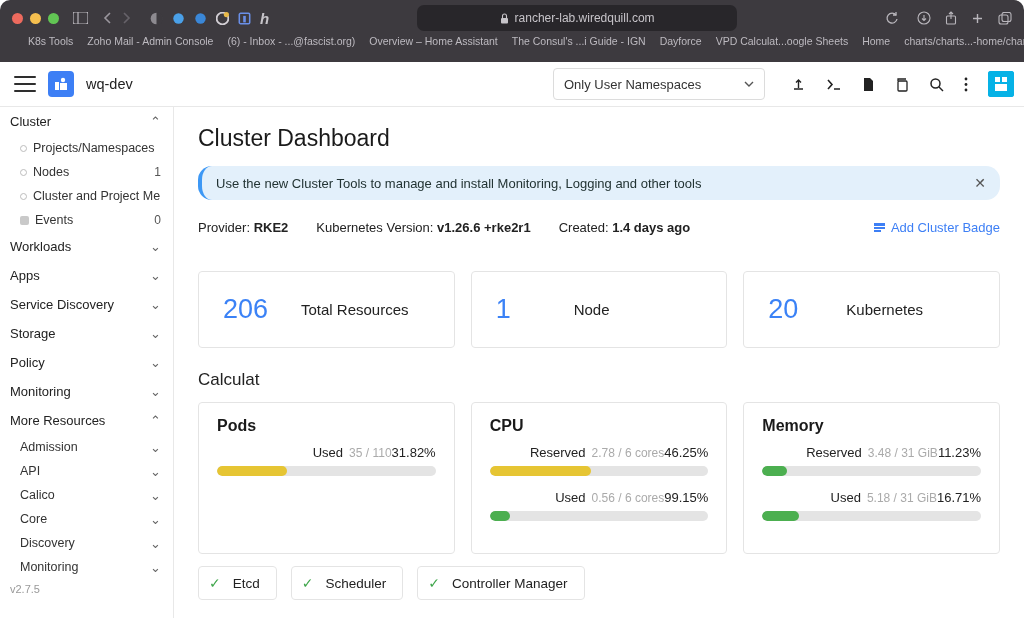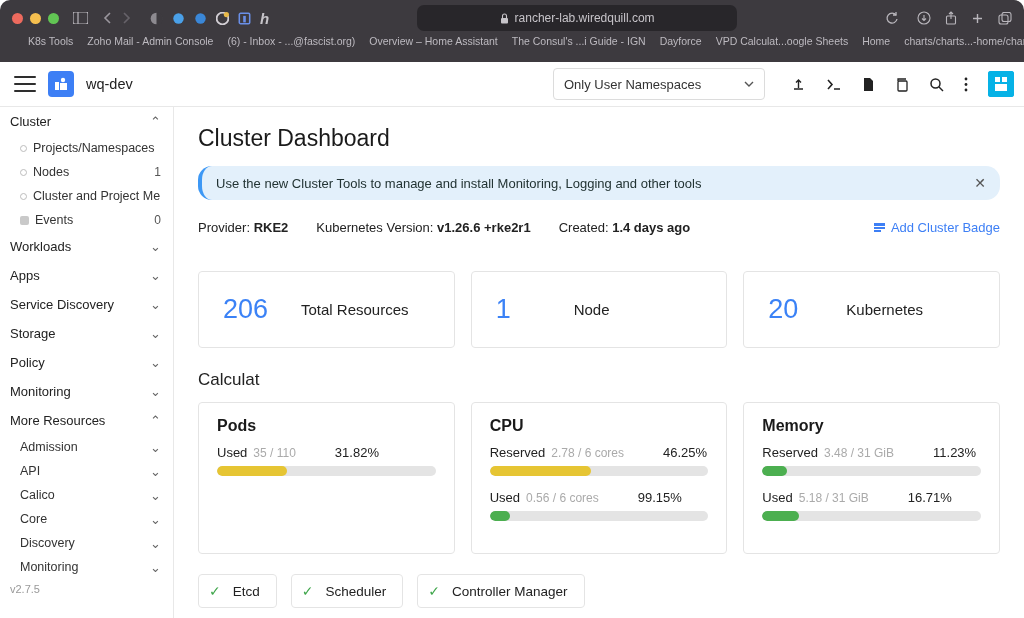--- a/index.html
+++ b/index.html
@@ -60,24 +60,24 @@
 .meta-row b { font-weight: 600; }
 .meta-spacer { flex: 1; }
 .add-badge { color: #3d7ff5; font-size: 13px; display: flex; align-items: center; gap: 5px; cursor: pointer; }
 
 .stat-row { display: flex; gap: 16px; margin-bottom: 22px; }
 .stat-card { flex: 1; border: 1px solid #e4e4e4; border-radius: 4px; padding: 22px 24px; display: flex; align-items: center; gap: 30px; }
 .stat-num { font-size: 27px; font-weight: 400; color: #3b82f6; min-width: 48px; }
 .stat-label { font-size: 15px; color: #222; }
 
 .section-title { font-size: 17px; color: #222; margin-bottom: 12px; }
-.cap-row { display: flex; gap: 16px; margin-bottom: 20px; }
+.cap-row { display: flex; gap: 16px; margin-bottom: 12px; }
 .cap-card { flex: 1; border: 1px solid #e4e4e4; border-radius: 4px; padding: 14px 18px 18px; }
 .cap-title { font-size: 16px; font-weight: 600; color: #1a1a1a; margin-bottom: 10px; }
-.cap-line { display: flex; align-items: baseline; justify-content: flex-start; font-size: 13px; margin-bottom: 6px; gap: 39px; }
+.cap-line { display: flex; align-items: baseline; justify-content: flex-end; font-size: 13px; margin-bottom: 6px; }
 .cap-line .lbl { color: #222; font-weight: 500; }
 .cap-line .sub { color: #aaa; font-size: 12px; margin-left: 6px; font-weight: 400; }
 .cap-line .pct { color: #222; font-size: 13px; }
 .bar { height: 10px; background: #e4e4e4; border-radius: 5px; overflow: hidden; margin-bottom: 14px; }
 .bar-fill { height: 100%; border-radius: 5px; }
 .bar-fill.yellow { background: #e6c533; }
 .bar-fill.green { background: #4caf50; }
 
 .comp-row { display: flex; gap: 14px; }
 .comp { border: 1px solid #e4e4e4; border-radius: 4px; padding: 8px 16px 8px 10px; display: flex; align-items: center; gap: 12px; font-size: 13.5px; color: #222; }

